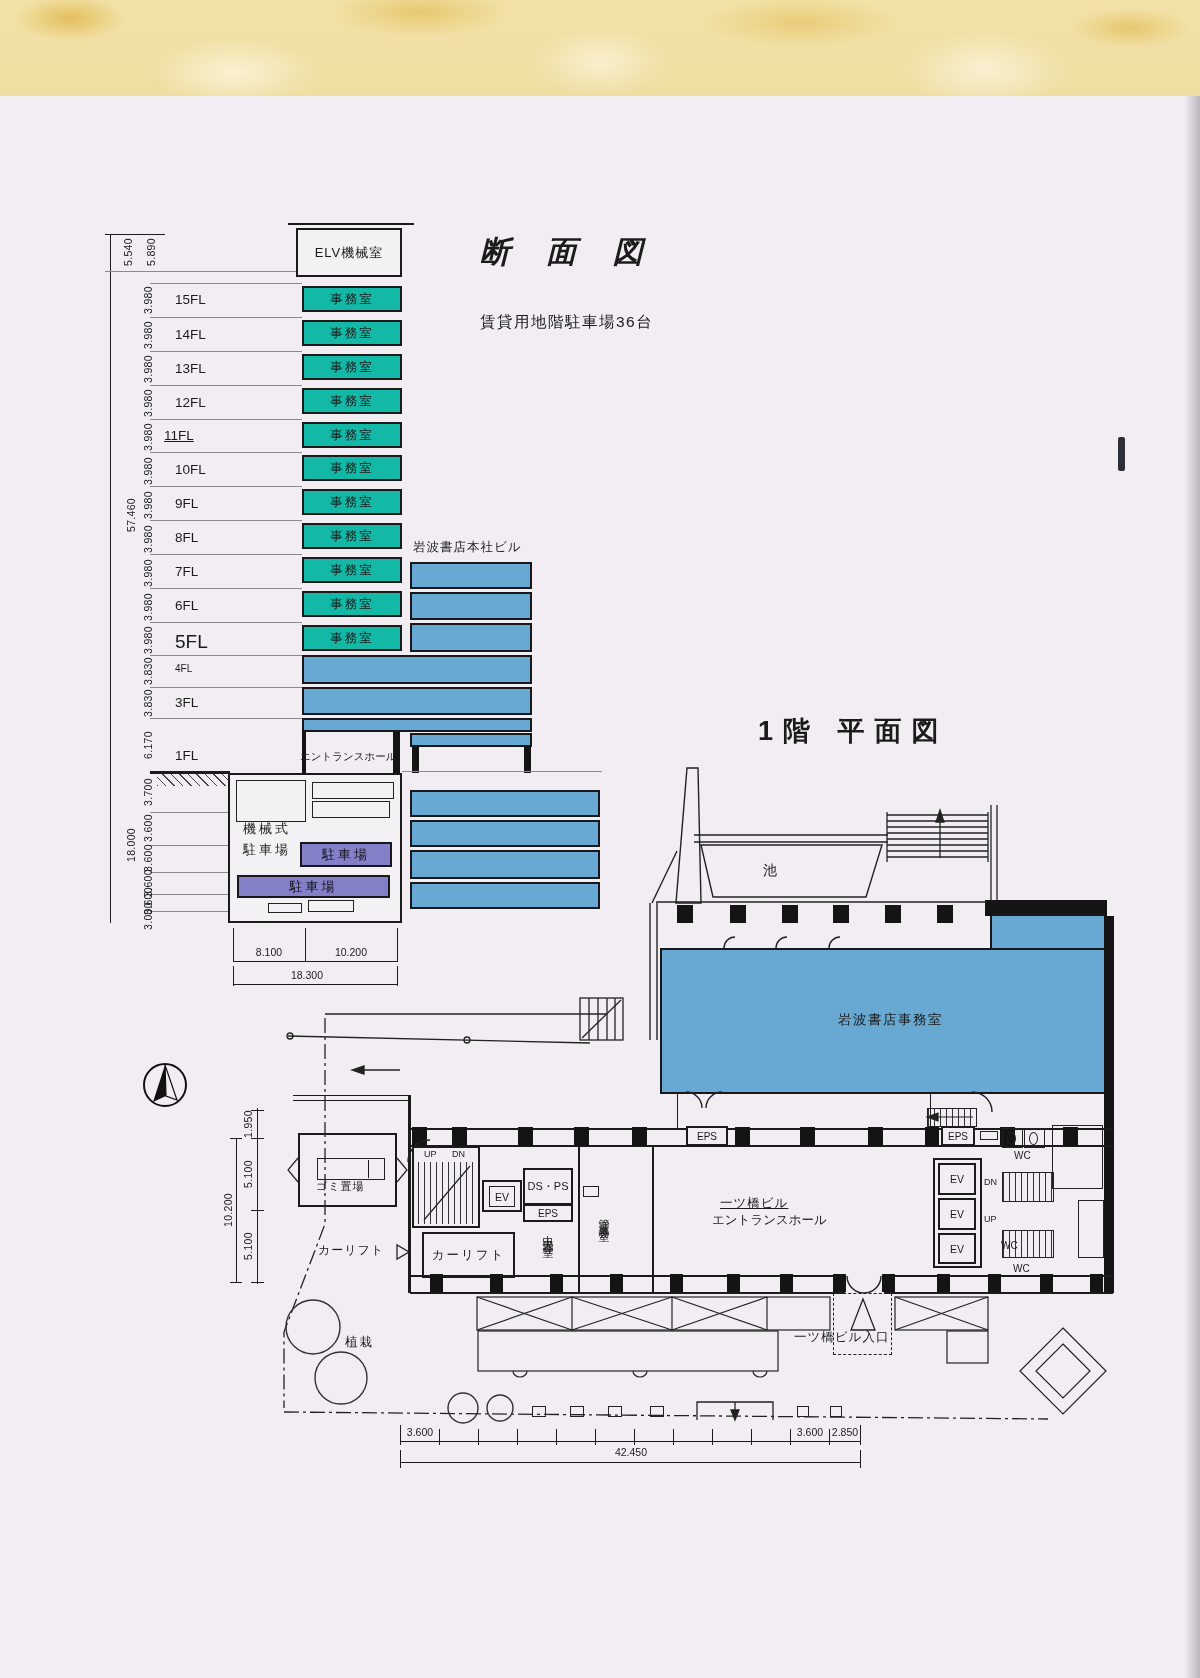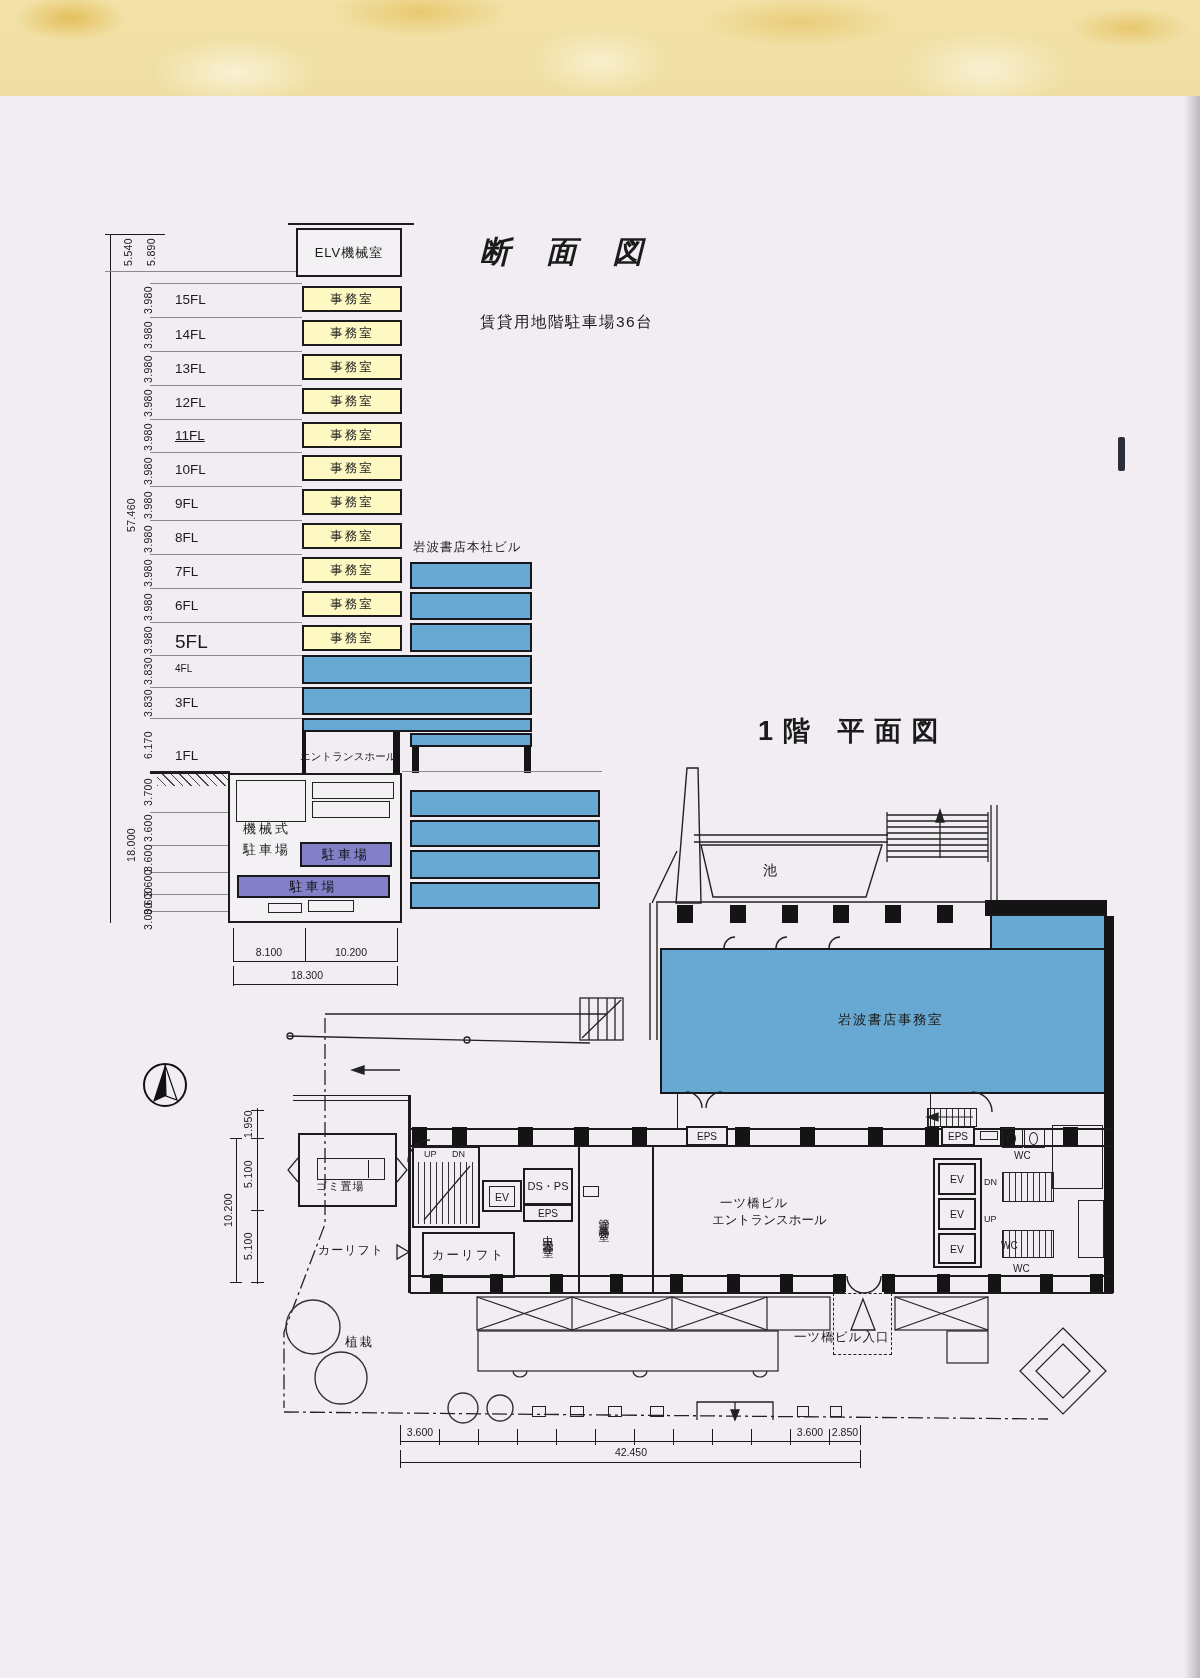--- a/index.html
+++ b/index.html
@@ -10,21 +10,21 @@
   .b{position:absolute;border:2px solid #1b1b1b;box-sizing:border-box;background:transparent;}
   .bthin{position:absolute;border:1.5px solid #222;box-sizing:border-box;}
   .hl{position:absolute;height:1px;background:#1b1b1b;}
   .vl{position:absolute;width:1px;background:#1b1b1b;}
   .lite{background:#8a8a8a;}
   .col{position:absolute;background:#141414;}
   .vdim{position:absolute;font-size:10.5px;letter-spacing:.3px;white-space:nowrap;
         transform:translate(-50%,-50%) rotate(-90deg);}
   .dim{position:absolute;font-size:10.5px;white-space:nowrap;transform:translate(-50%,-50%);}
   .vtext{position:absolute;writing-mode:vertical-rl;text-orientation:mixed;letter-spacing:3px;font-size:11px;}
-  .room{position:absolute;background:#fef9c3;border:2px solid #1b1b1b;box-sizing:border-box;
+  .room{position:absolute;background:#14b8a6;border:2px solid #1b1b1b;box-sizing:border-box;
         display:flex;align-items:center;justify-content:center;font-size:12.5px;letter-spacing:2px;}
   .bluebox{position:absolute;background:#68a9d3;border:2px solid #17171c;box-sizing:border-box;}
   .purple{position:absolute;background:#8480c7;border:2px solid #17171c;box-sizing:border-box;
         display:flex;align-items:center;justify-content:center;font-size:13px;letter-spacing:3px;color:#101018;}
   .flex{display:flex;align-items:center;justify-content:center;}
   .hatch{position:absolute;background:repeating-linear-gradient(45deg,#444 0 1px,transparent 1px 6px);}
   .treads{position:absolute;border:1.5px solid #222;box-sizing:border-box;
         background:repeating-linear-gradient(90deg,#333 0 1px,transparent 1px 6px);}
   .marble{position:absolute;left:0;top:0;width:1200px;height:96px;
     background:
@@ -77,21 +77,21 @@
   <div class="hl lite" style="left:150px;top:812px;width:80px;"></div>
   <div class="hl lite" style="left:150px;top:845px;width:80px;"></div>
   <div class="hl lite" style="left:150px;top:872px;width:80px;"></div>
   <div class="hl lite" style="left:150px;top:894px;width:80px;"></div>
   <div class="hl lite" style="left:150px;top:911px;width:80px;"></div>
 
   <div class="t c" style="left:175px;top:292px;width:56px;font-size:13.5px;">15FL</div>
   <div class="t c" style="left:175px;top:327px;width:56px;font-size:13.5px;">14FL</div>
   <div class="t c" style="left:175px;top:361px;width:56px;font-size:13.5px;">13FL</div>
   <div class="t c" style="left:175px;top:395px;width:56px;font-size:13.5px;">12FL</div>
-  <div class="t c" style="left:175px;top:428px;width:56px;font-size:13.5px;text-decoration:underline;">11FL</div>
+  <div class="t c" style="left:164px;top:428px;width:56px;font-size:13.5px;text-decoration:underline;">11FL</div>
   <div class="t c" style="left:175px;top:462px;width:56px;font-size:13.5px;">10FL</div>
   <div class="t c" style="left:175px;top:496px;width:56px;font-size:13.5px;">9FL</div>
   <div class="t c" style="left:175px;top:530px;width:56px;font-size:13.5px;">8FL</div>
   <div class="t c" style="left:175px;top:564px;width:56px;font-size:13.5px;">7FL</div>
   <div class="t c" style="left:175px;top:598px;width:56px;font-size:13.5px;">6FL</div>
   <div class="t c" style="left:175px;top:631px;width:56px;font-size:19px;">5FL</div>
   <div class="t c" style="left:175px;top:663px;width:56px;font-size:10px;">4FL</div>
   <div class="t c" style="left:175px;top:695px;width:56px;font-size:13.5px;">3FL</div>
   <div class="t c" style="left:175px;top:748px;width:56px;font-size:13.5px;">1FL</div>
 
@@ -271,21 +271,21 @@
   <div class="vl" style="left:578px;top:1146px;height:147px;width:2px;"></div>
   <div class="vl" style="left:652px;top:1146px;height:147px;width:2px;"></div>
   <div class="vtext" style="left:540px;top:1226px;height:62px;">中央管理室</div>
   <div class="vtext" style="left:596px;top:1210px;height:76px;">管理事務室</div>
   <div class="bthin" style="left:583px;top:1186px;width:16px;height:11px;"></div>
   <div class="b flex" style="left:422px;top:1232px;width:93px;height:46px;font-size:12.5px;letter-spacing:2px;">
       <span>カーリフト</span>
     </div>
   <div class="t" style="left:318px;top:1244px;font-size:12px;letter-spacing:1px;">カーリフト</div>
 
-  <div class="t c" style="left:720px;top:1196px;width:140px;font-size:12.5px;letter-spacing:1px;">一ツ橋ビル</div>
+  <div class="t c" style="left:720px;top:1196px;width:140px;font-size:12.5px;letter-spacing:1px;text-decoration:underline;">一ツ橋ビル</div>
   <div class="t c" style="left:712px;top:1213px;width:156px;font-size:12.5px;">エントランスホール</div>
 
   <div class="b" style="left:933px;top:1158px;width:49px;height:110px;"></div>
   <div class="b flex" style="left:938px;top:1163px;width:38px;height:32px;font-size:10.5px;background:#f1edf3;">
       <span>EV</span>
     </div>
   <div class="b flex" style="left:938px;top:1198px;width:38px;height:32px;font-size:10.5px;background:#f1edf3;">
       <span>EV</span>
     </div>
   <div class="b flex" style="left:938px;top:1233px;width:38px;height:31px;font-size:10.5px;background:#f1edf3;">

